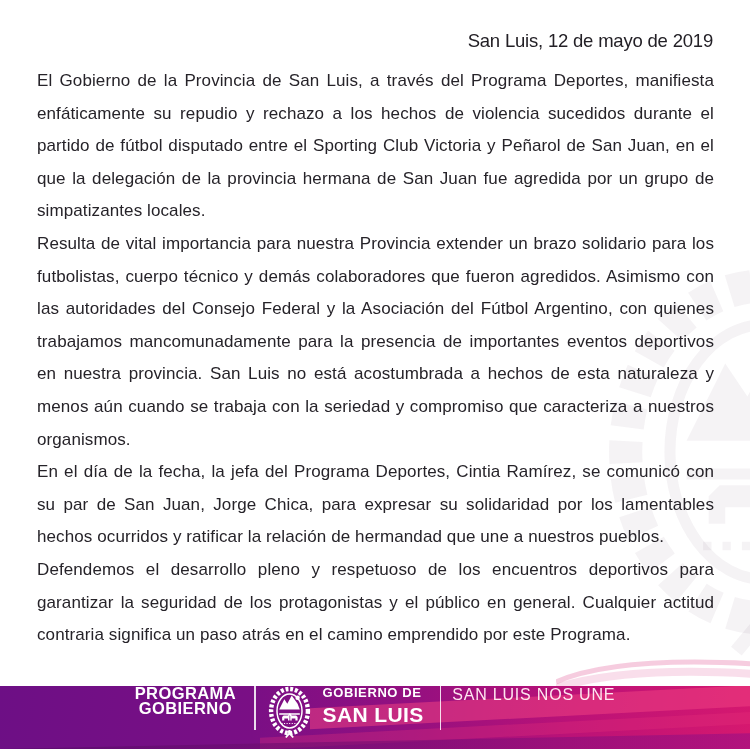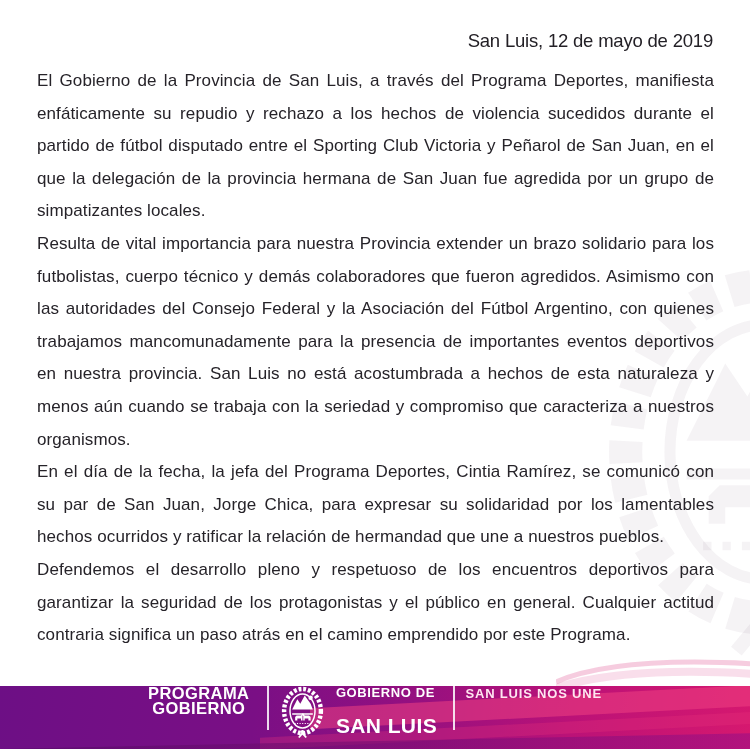--- a/index.html
+++ b/index.html
@@ -102,24 +102,24 @@
     margin: 0 11px 0 18px;
   }
   .v-divider.second { margin: 0 11px 0 16px; }
   .crest-logo {
     width: 45px; height: 53px;
     color: #ffffff;
     margin-right: 11px;
   }
   .gov-block { line-height: 1; }
   .gov-top { font-size: 13px; font-weight: 700; letter-spacing: 0.6px; display: block; }
-  .gov-bottom { font-size: 21px; font-weight: 700; letter-spacing: 0.4px; display: block; margin-top: 16px; }
+  .gov-bottom { font-size: 21px; font-weight: 700; letter-spacing: 0.4px; display: block; margin-top: 5px; }
   .slogan {
-    font-size: 13px;
-    font-weight: 700;
+    font-size: 16px;
+    font-weight: 400;
     letter-spacing: 0.8px;
     color: #ffe6f0;
   }
   .defs-holder { position: absolute; width: 0; height: 0; overflow: hidden; }
 </style>
 </head>
 <body>
 
 <svg class="defs-holder" aria-hidden="true">
   <symbol id="crest" viewBox="0 0 60 72">

